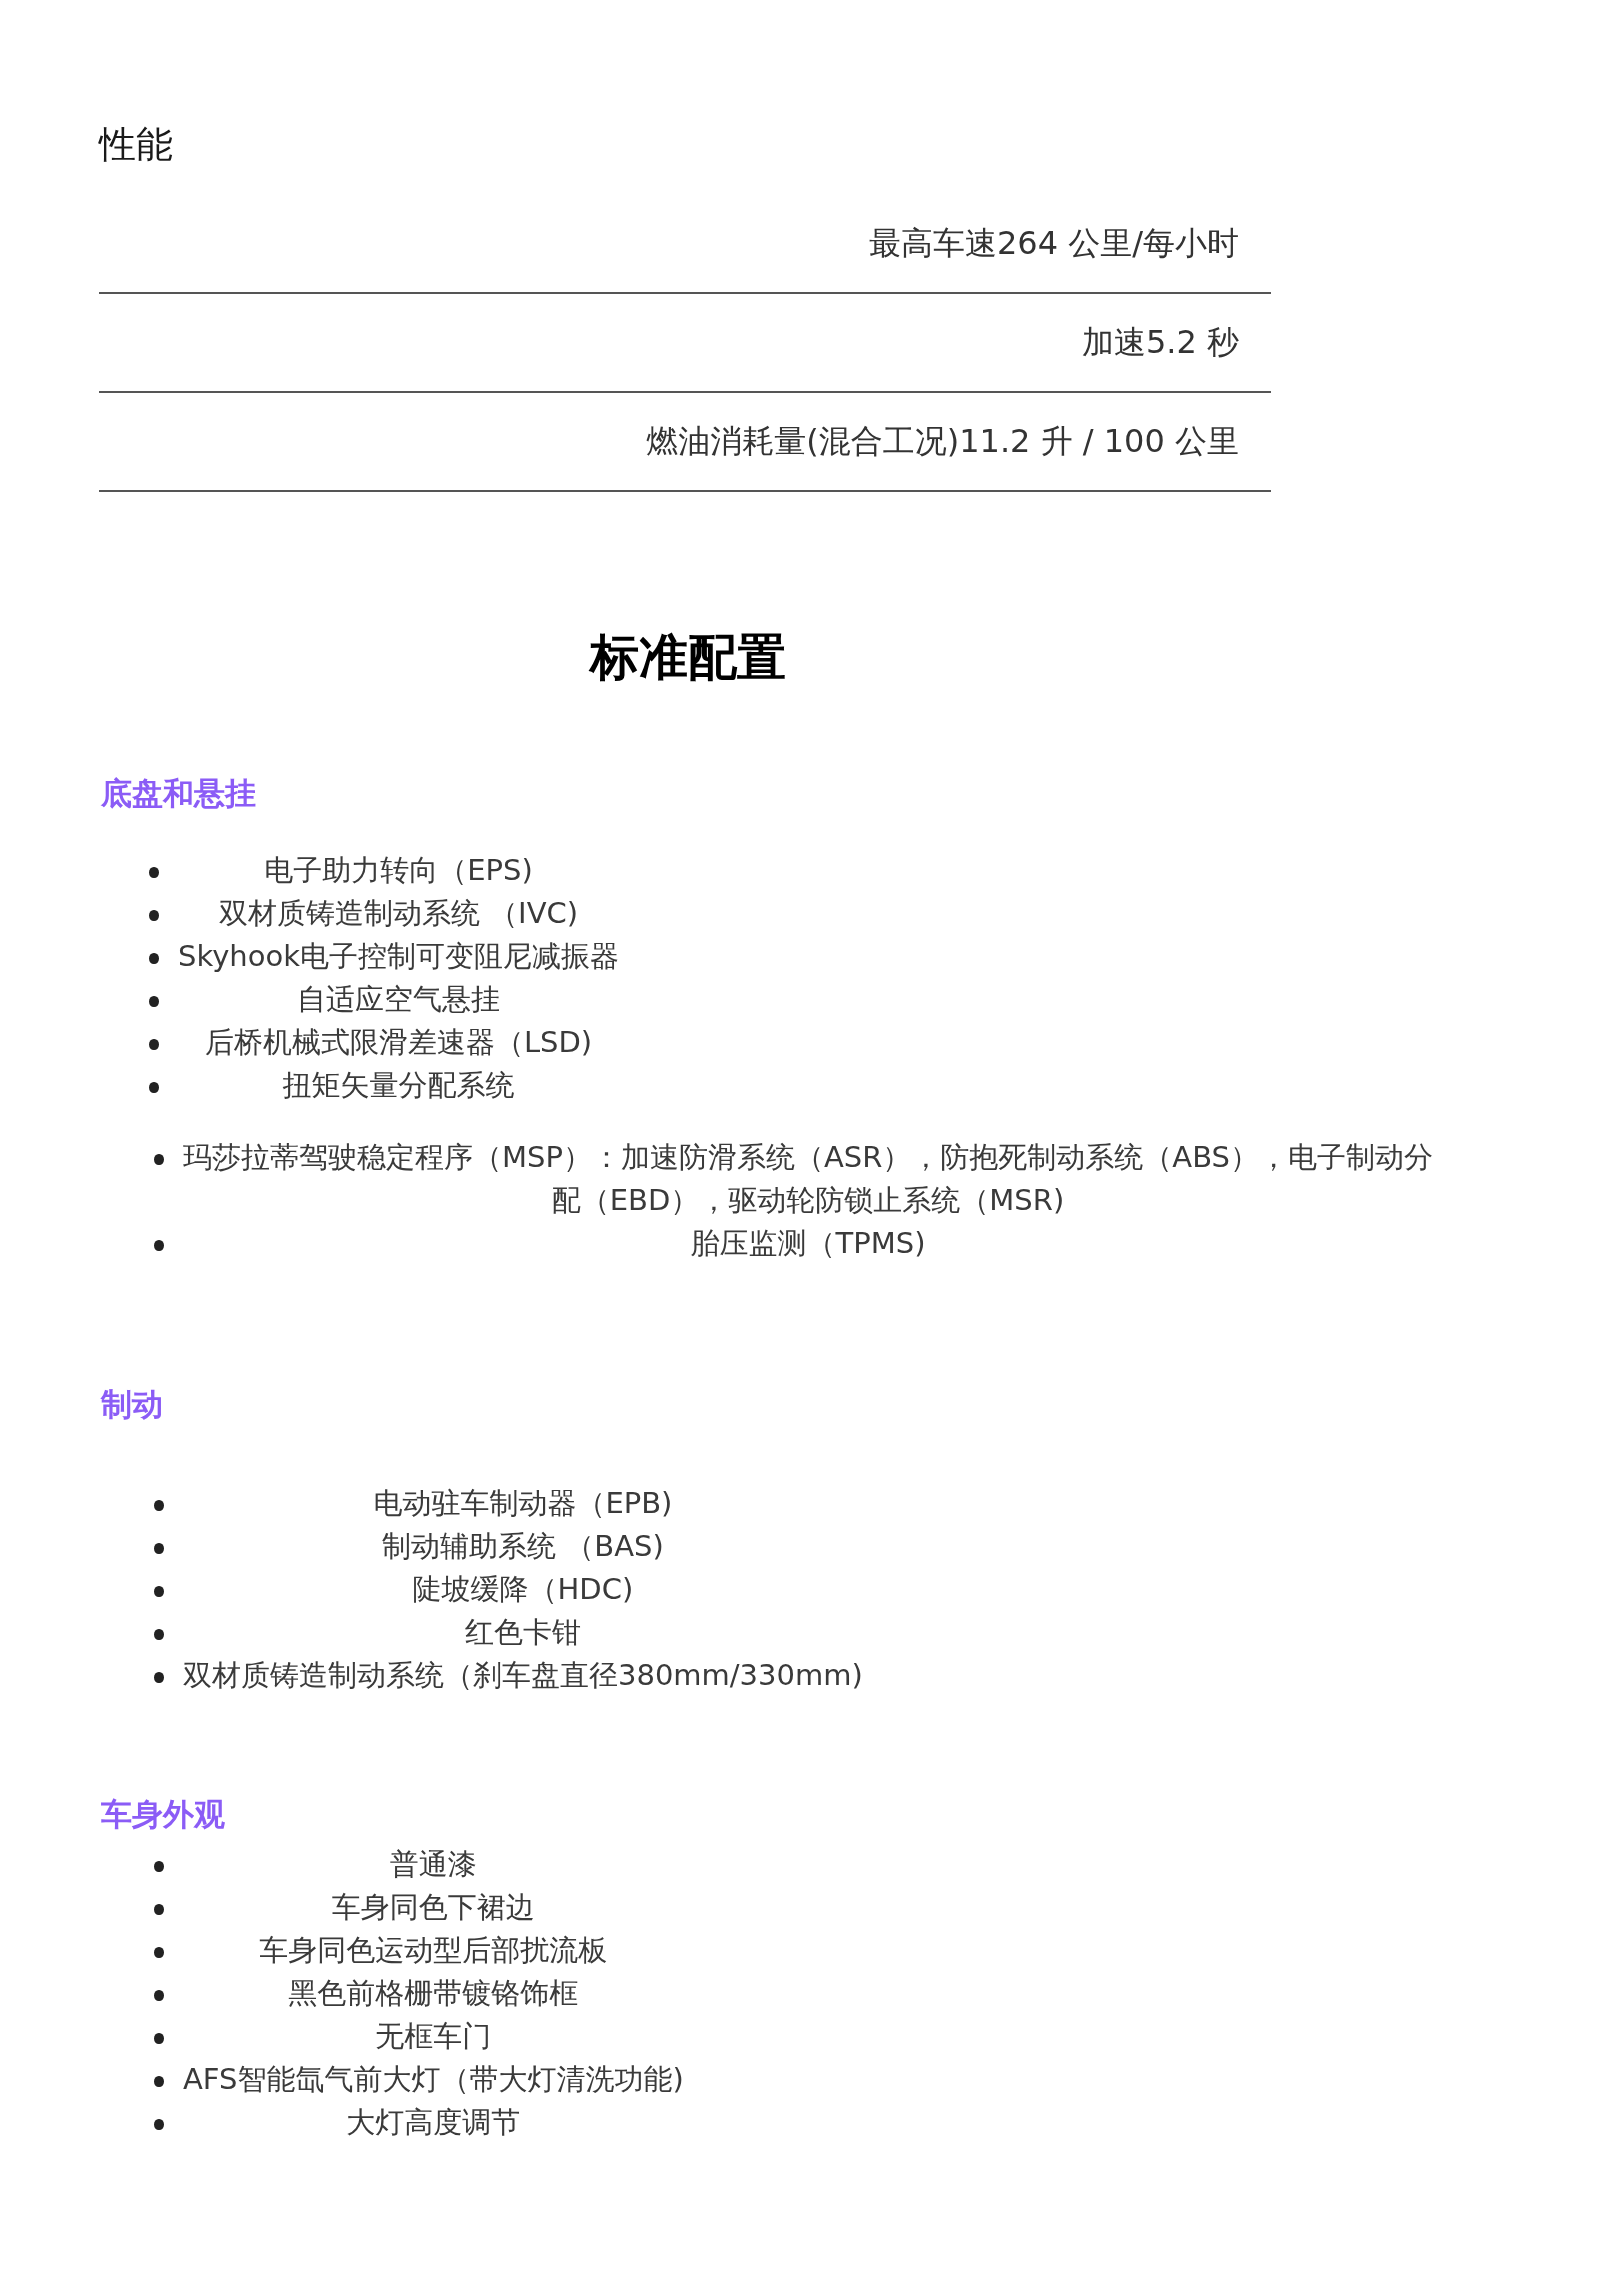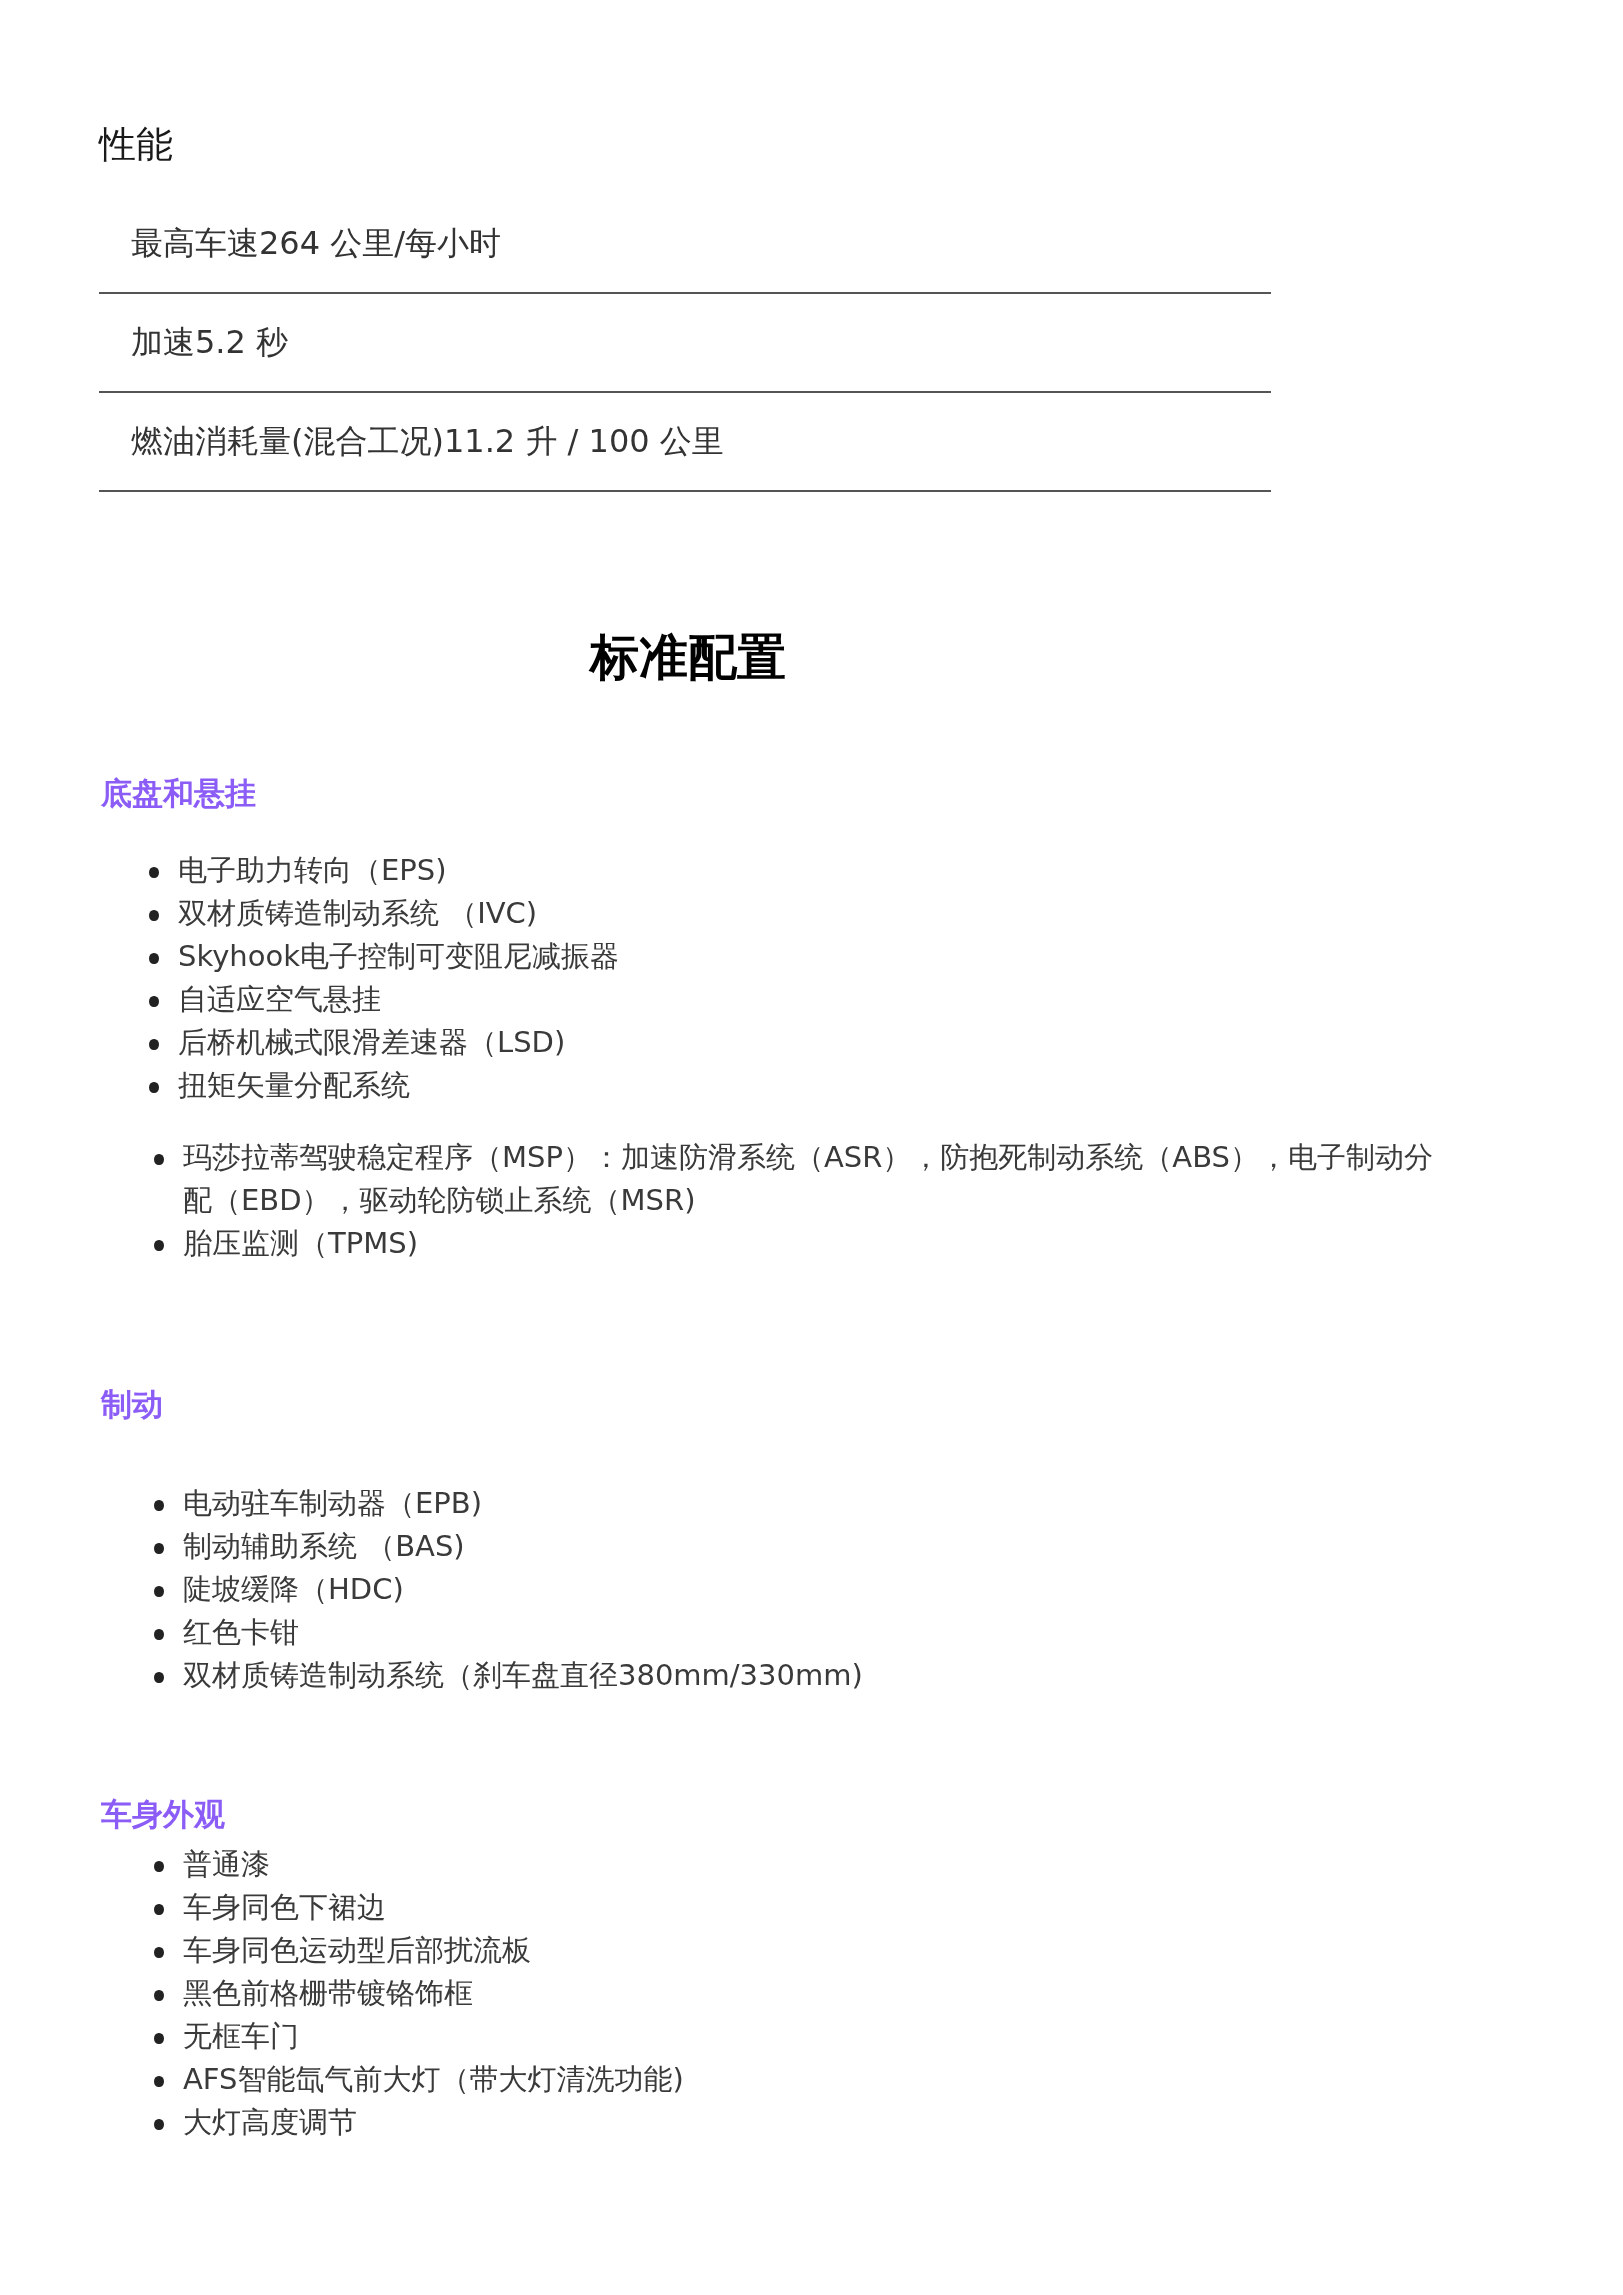--- a/index.html
+++ b/index.html
@@ -27,21 +27,21 @@
       font-size: 37px;
     }
     .spec-table {
       position: absolute;
       left: 99px;
       top: 195px;
       width: 1172px;
     }
     .spec-row {
       display: flex;
-      justify-content: flex-start;
+      justify-content: flex-end;
       align-items: center;
       height: 99px;
       border-bottom: 2.4px solid #555555;
       padding: 0 32px;
       box-sizing: border-box;
       font-size: 32px;
       color: #333333;
     }
     .spec-row .spec-value {
       text-align: right;
@@ -70,20 +70,21 @@
     #body-title { top: 1794px; }
     .feature-list {
       position: absolute;
       left: 146px;
       margin: 0;
       padding: 0;
       list-style: none;
       font-size: 29px;
       color: #3a3a3a;
       line-height: 43px;
+      text-align: center;
     }
     .feature-list li {
       position: relative;
       padding-left: 32px;
     }
     .feature-list li::before {
       content: "";
       position: absolute;
       left: 3.2px;
       top: 18px;

